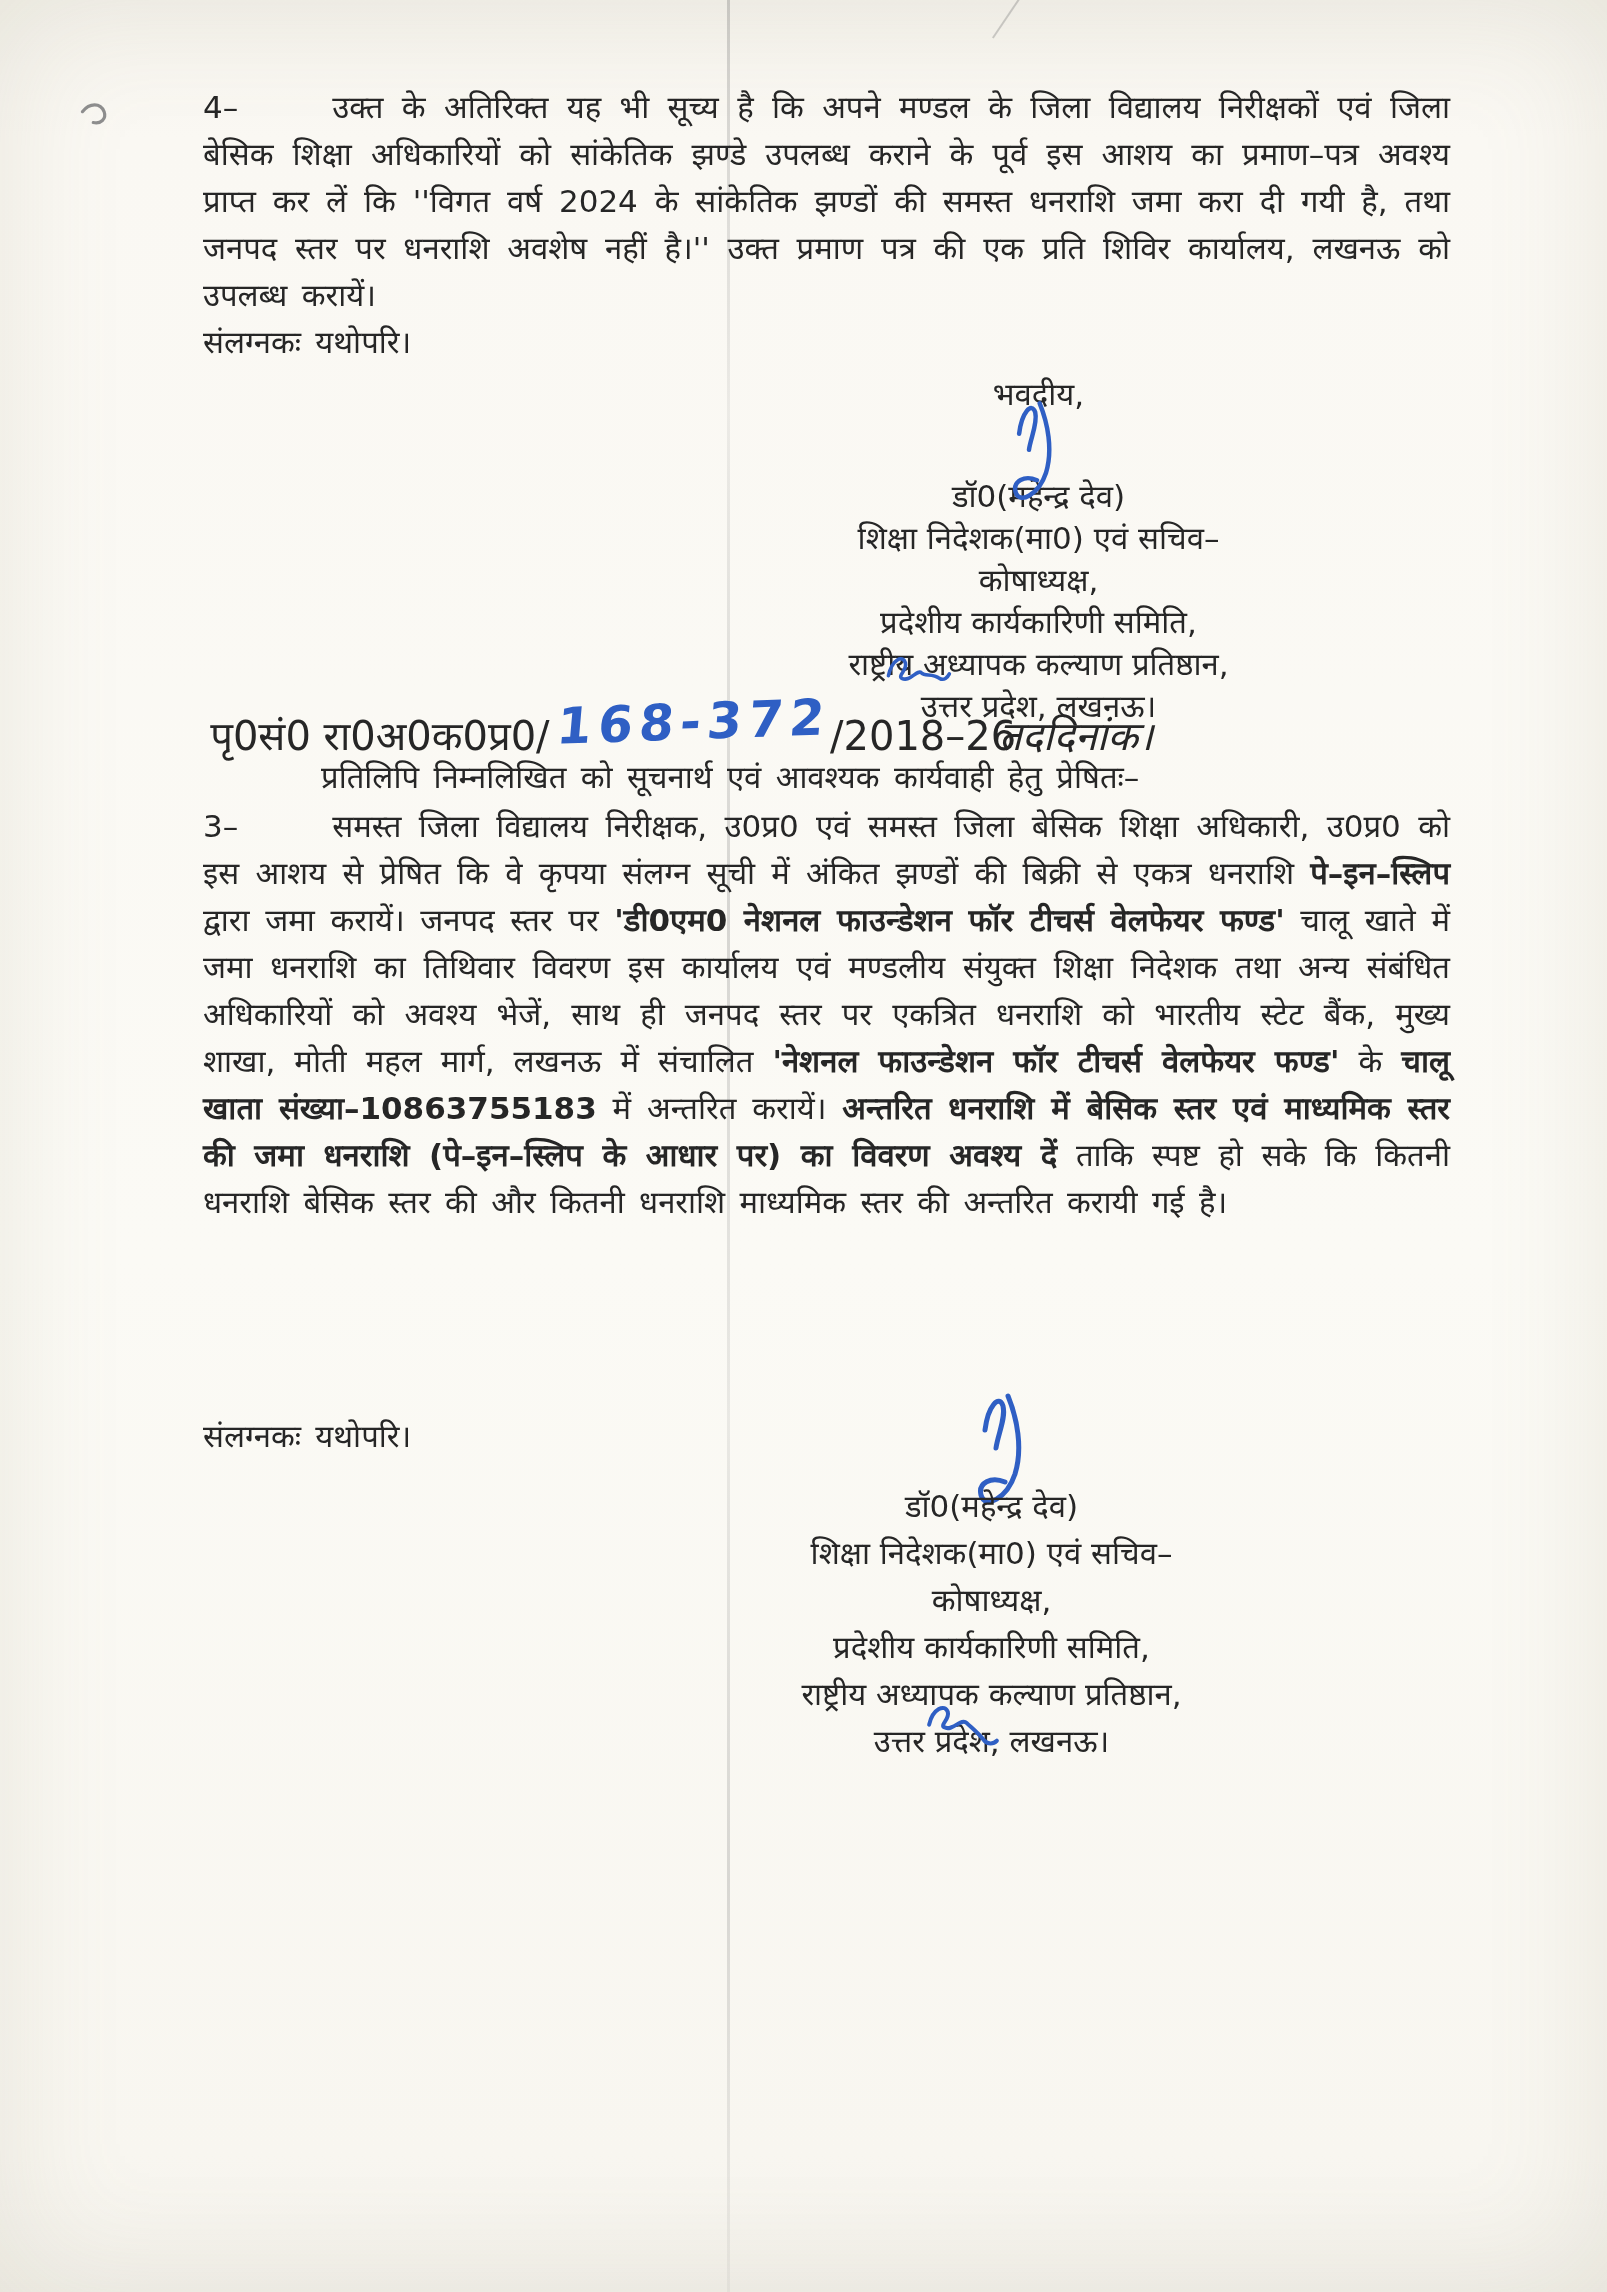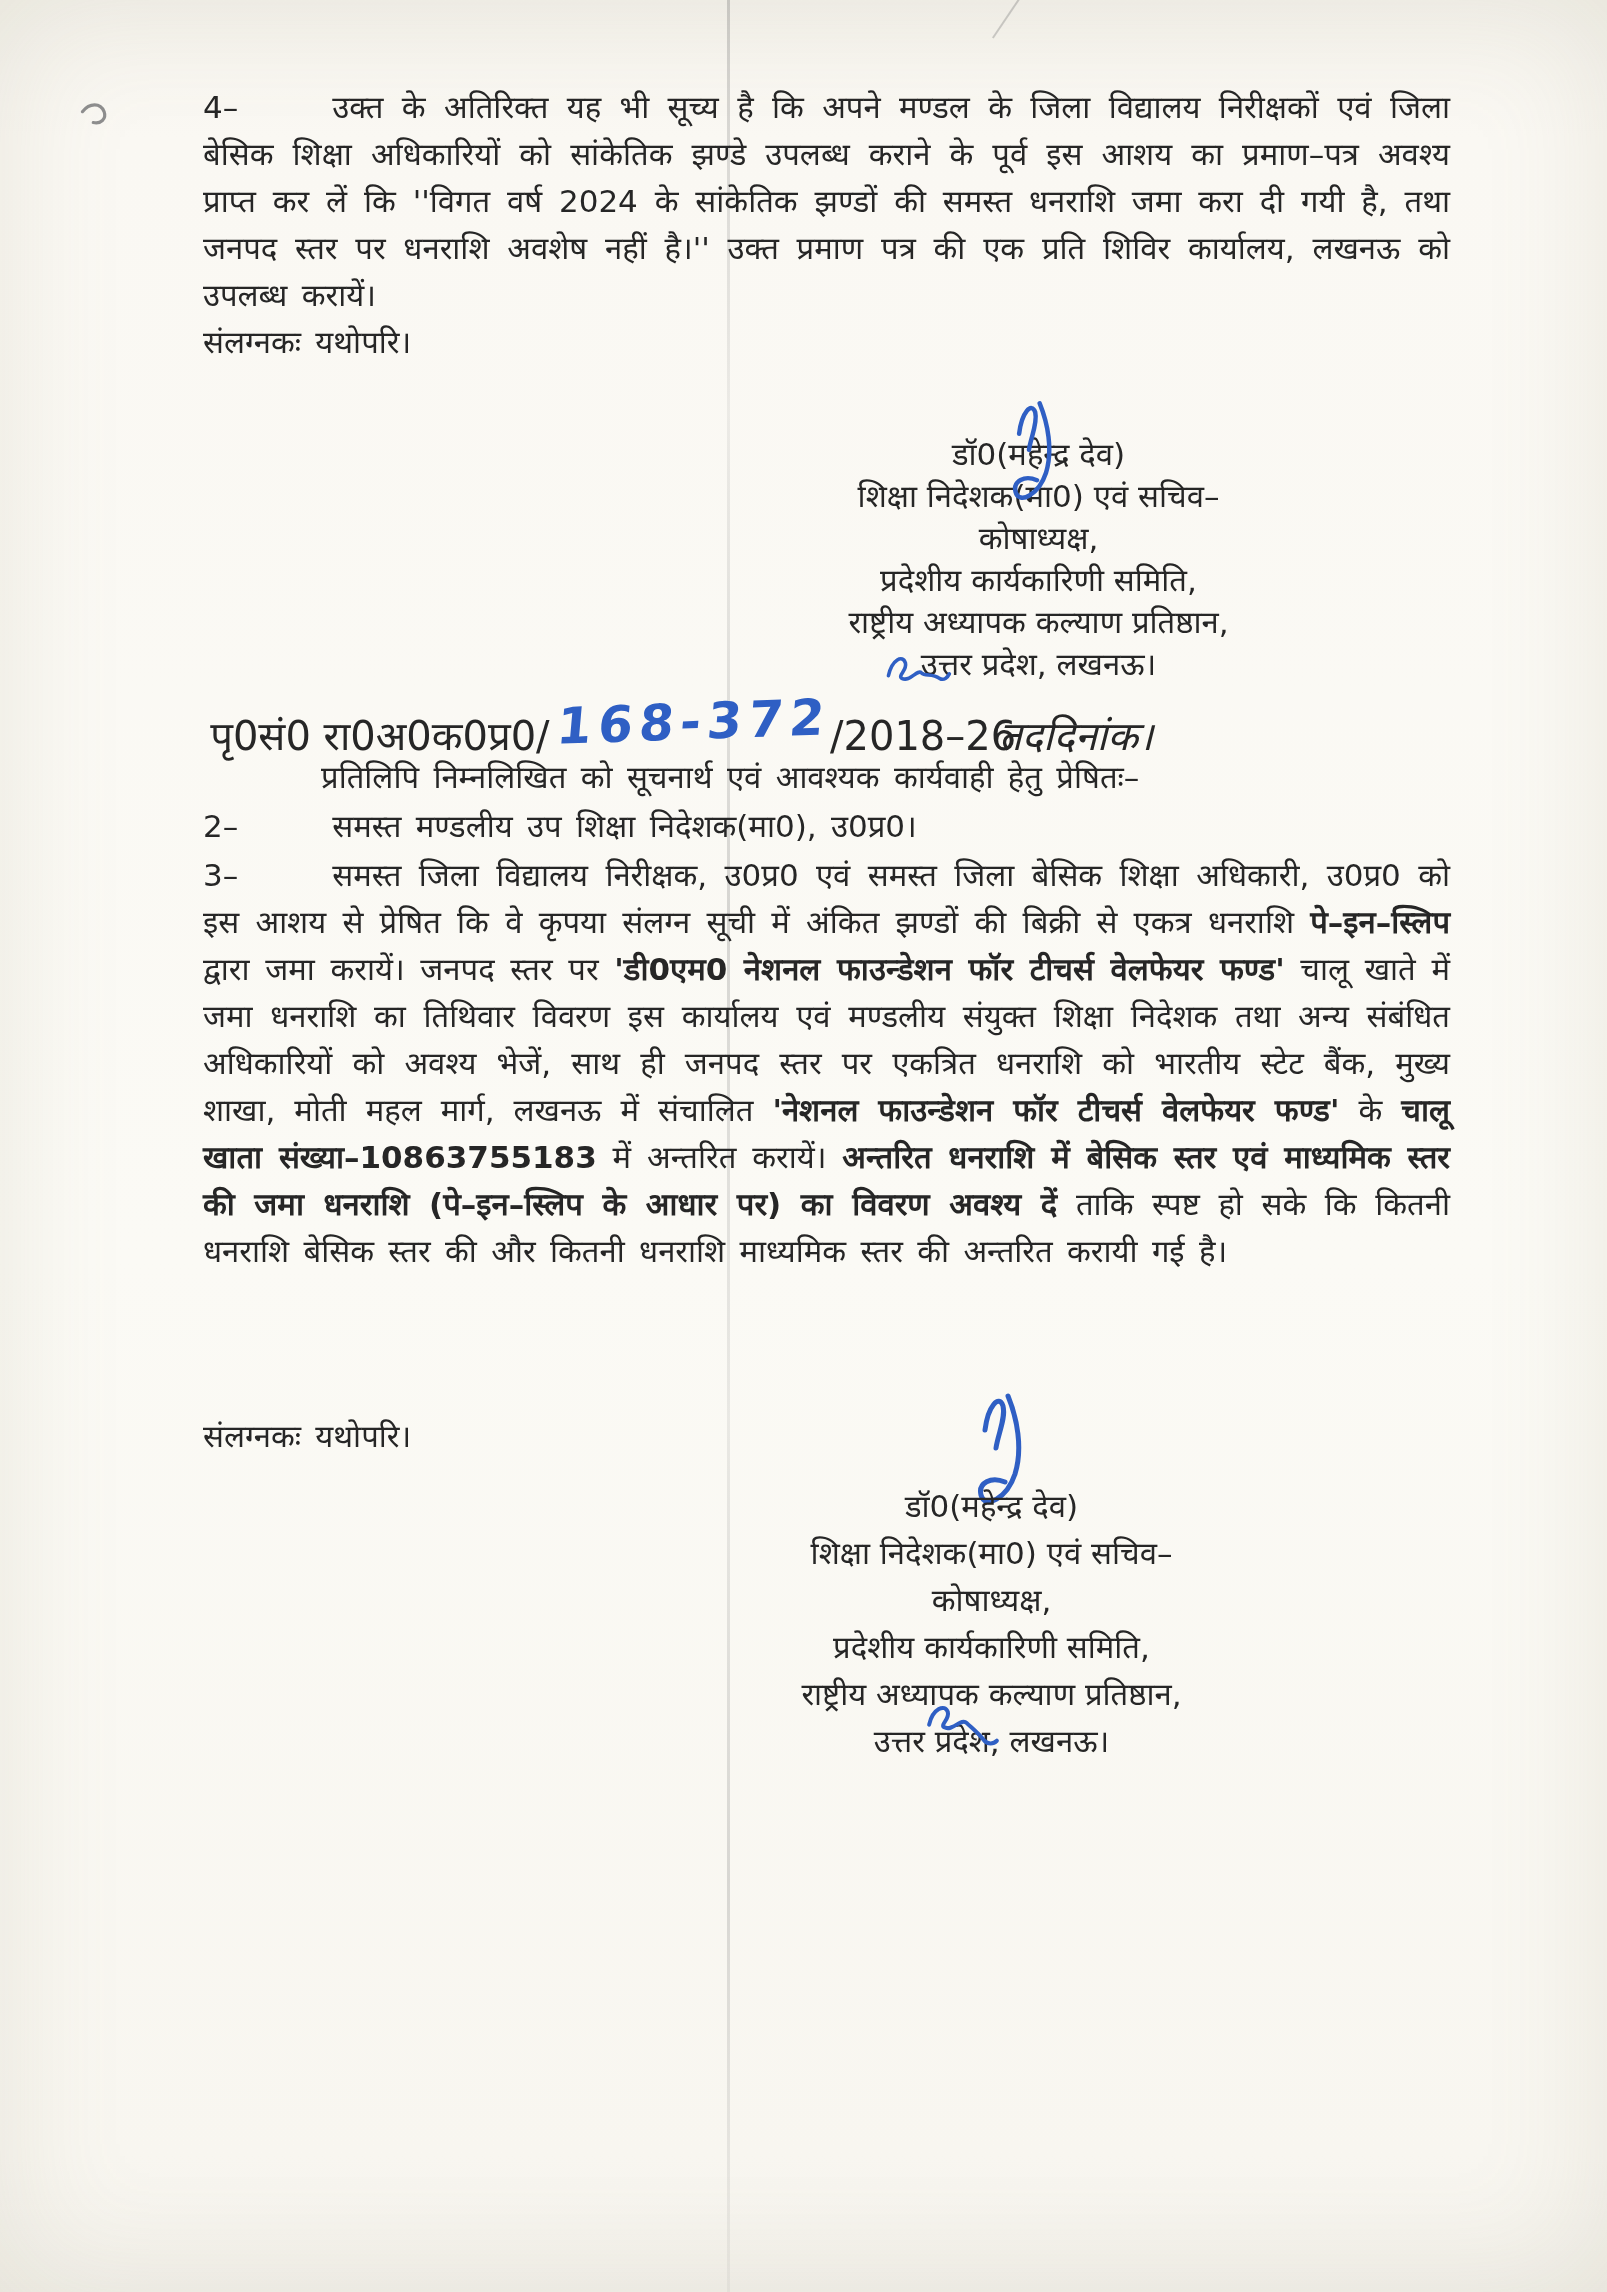--- a/index.html
+++ b/index.html
@@ -55,20 +55,21 @@
   <svg class="abs" style="left:77px;top:90px;" width="56" height="56" viewBox="0 0 62 62">
     <path class="pencil" stroke-width="3.5" d="M6,24 C14,14 26,14 30,24 C33,32 26,38 18,36"></path>
   </svg>
 
   <div class="block" style="left:168px;top:84px;width:1247px;">
     <p class="para"><span class="num">4–</span><span class="tab"></span><span>उक्त के अतिरिक्त यह भी सूच्य है कि अपने मण्डल के जिला विद्यालय निरीक्षकों एवं जिला बेसिक शिक्षा अधिकारियों को सांकेतिक झण्डे उपलब्ध कराने के पूर्व इस आशय का प्रमाण–पत्र अवश्य प्राप्त कर लें कि ''विगत वर्ष 2024 के सांकेतिक झण्डों की समस्त धनराशि जमा करा दी गयी है, तथा जनपद स्तर पर धनराशि अवशेष नहीं है।'' उक्त प्रमाण पत्र की एक प्रति शिविर कार्यालय, लखनऊ को उपलब्ध करायें।</span></p>
     <p class="line">संलग्नकः यथोपरि।</p>
   </div>
 
   <div class="closing" style="left:804px;top:373px;">
+    <p class="cline">भवदीय,</p>
     <div style="height:60px;"></div>
     <p class="cline">डॉ0(महेन्द्र देव)</p>
     <p class="cline">शिक्षा निदेशक(मा0) एवं सचिव–कोषाध्यक्ष,</p>
     <p class="cline">प्रदेशीय कार्यकारिणी समिति,</p>
     <p class="cline">राष्ट्रीय अध्यापक कल्याण प्रतिष्ठान,</p>
     <p class="cline">उत्तर प्रदेश, लखनऊ।</p>
   </div>
 
   <svg class="abs" style="left:992px;top:398px;" width="90" height="109" viewBox="0 0 100 122">
     <path class="ink" stroke-width="5" d="M30,40 C33,16 44,4 48,16 C51,28 43,44 41,58"></path>
@@ -84,21 +85,20 @@
     <span class="abs hand" style="left:354px;top:-7.2px;">168-372</span>
     <span class="refpart" style="left:627px;top:12.5px;">/2018–26</span>
     <span class="refpart" style="left:796px;top:12.5px;font-style:italic;">तददिनांक।</span>
   </div>
 
   <div class="block" style="left:168px;top:754px;width:1247px;">
     <p class="line" style="text-indent:118px;">प्रतिलिपि निम्नलिखित को सूचनार्थ एवं आवश्यक कार्यवाही हेतु प्रेषितः–</p>
   </div>
 
   <div class="block" style="left:168px;top:801px;width:1247px;">
-    <p class="para" style="margin-top:1.8px;"><span class="num">2–</span><span class="tab"></span><span>समस्त मण्डलीय उप शिक्षा निदेशक(मा0), उ0प्र0।</span></p>
     <p class="para" style="margin-top:1.8px;"><span class="num">3–</span><span class="tab"></span><span><span>समस्त जिला विद्यालय निरीक्षक, उ0प्र0 एवं समस्त जिला बेसिक शिक्षा अधिकारी, उ0प्र0 को इस आशय से प्रेषित कि वे कृपया संलग्न सूची में अंकित झण्डों की बिक्री से एकत्र धनराशि </span><span style="font-weight: 700;">पे–इन–स्लिप</span><span> द्वारा जमा करायें। जनपद स्तर पर </span><span style="font-weight: 700;">'डी0एम0 नेशनल फाउन्डेशन फॉर टीचर्स वेलफेयर फण्ड'</span><span> चालू खाते में जमा धनराशि का तिथिवार विवरण इस कार्यालय एवं मण्डलीय संयुक्त शिक्षा निदेशक तथा अन्य संबंधित अधिकारियों को अवश्य भेजें, साथ ही जनपद स्तर पर एकत्रित धनराशि को भारतीय स्टेट बैंक, मुख्य शाखा, मोती महल मार्ग, लखनऊ में संचालित </span><span style="font-weight: 700;">'नेशनल फाउन्डेशन फॉर टीचर्स वेलफेयर फण्ड'</span><span> के </span><span style="font-weight: 700;">चालू खाता संख्या–10863755183</span><span> में अन्तरित करायें। </span><span style="font-weight: 700;">अन्तरित धनराशि में बेसिक स्तर एवं माध्यमिक स्तर की जमा धनराशि (पे–इन–स्लिप के आधार पर) का विवरण अवश्य दें</span><span> ताकि स्पष्ट हो सके कि कितनी धनराशि बेसिक स्तर की और कितनी धनराशि माध्यमिक स्तर की अन्तरित करायी गई है।</span></span></p>
   </div>
 
   <div class="block" style="left:168px;top:1413px;">
     <p class="line">संलग्नकः यथोपरि।</p>
   </div>
 
   <svg class="abs" style="left:955px;top:1390px;" width="100" height="122" viewBox="0 0 100 122">
     <path class="ink" stroke-width="5" d="M30,40 C33,16 44,4 48,16 C51,28 43,44 41,58"></path>
     <path class="ink" stroke-width="5" d="M53,6 C62,28 68,58 60,84 C52,108 30,120 26,105 C23,93 36,86 50,92"></path>

